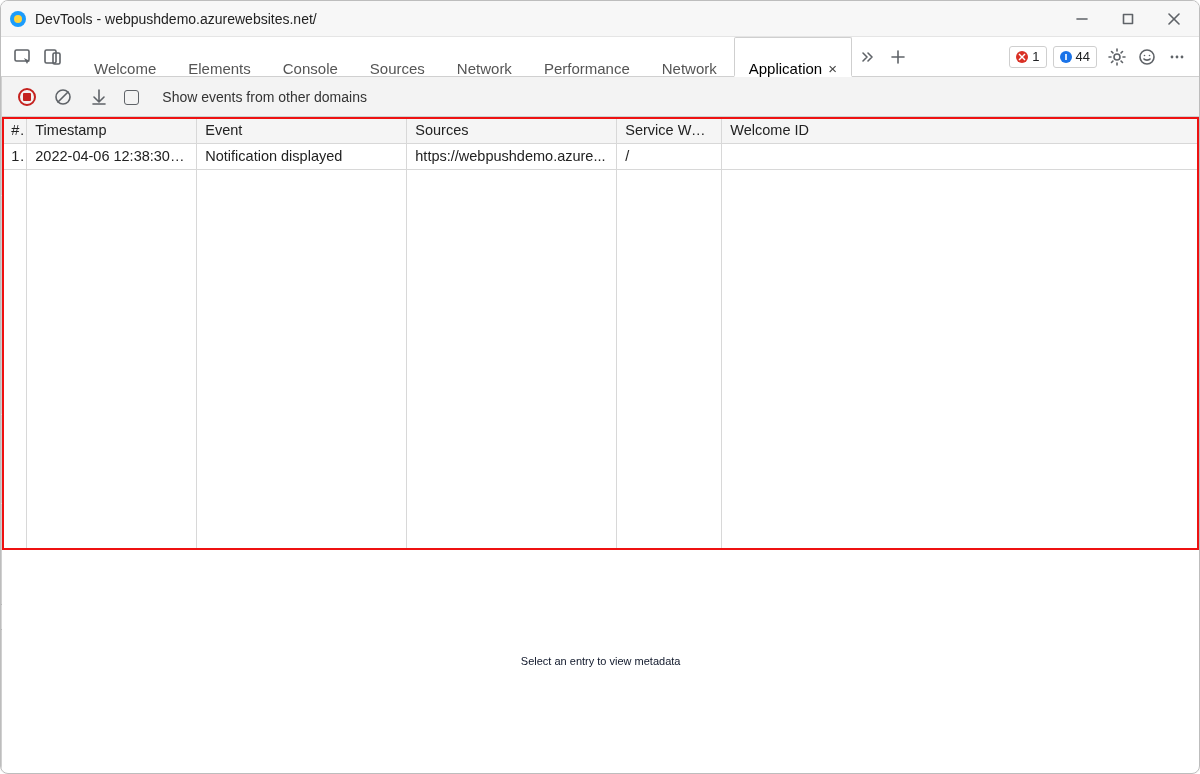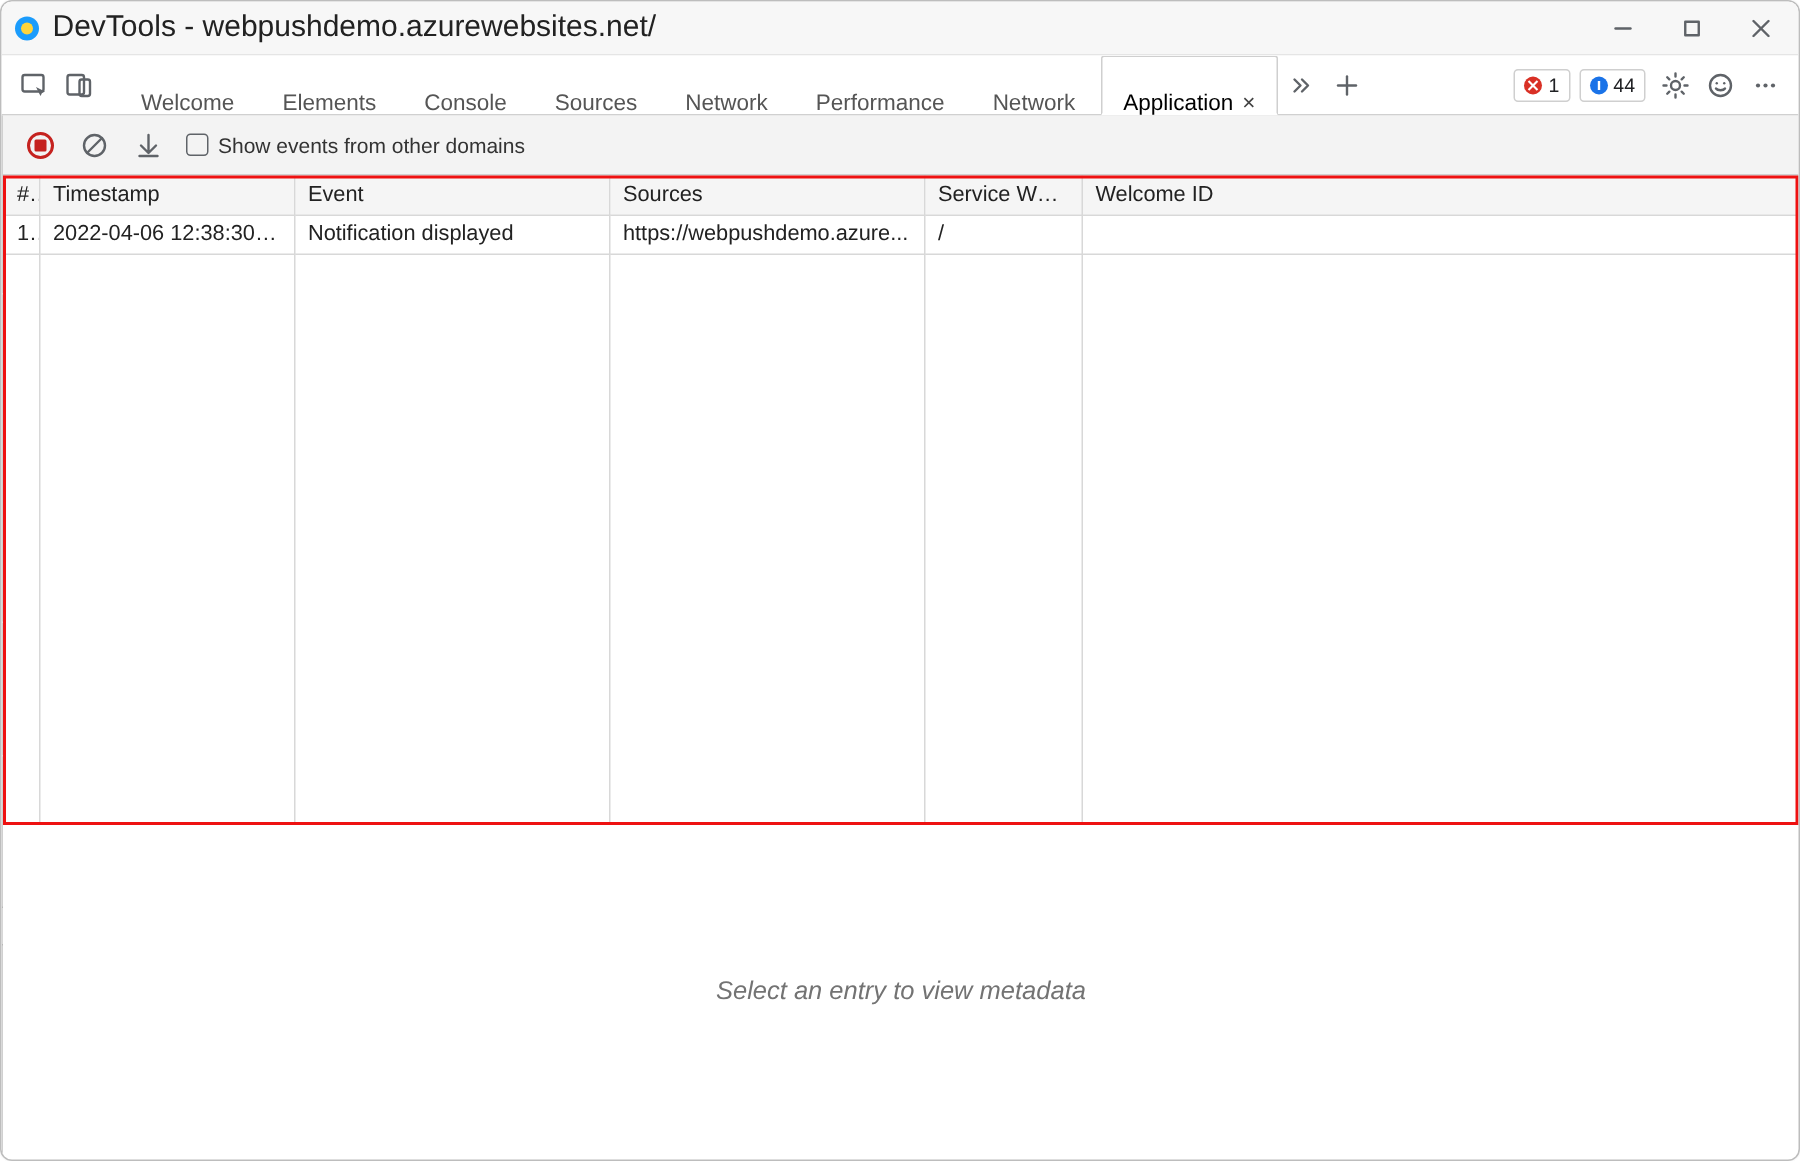--- a/index.html
+++ b/index.html
@@ -26,21 +26,21 @@
     height: 36px;
     display: flex; align-items: center;
     padding: 0 2px 0 8px;
     background: #f7f7f7;
     border-bottom: 1px solid #e5e5e5;
   }
   .titlebar .app-icon {
     width: 18px; height: 18px; margin-right: 8px;
     display: flex; align-items: center; justify-content: center;
   }
-  .titlebar .title { flex: 1 1 auto; font-size: 20px; color: #222; }
+  .titlebar .title { flex: 1 1 auto; font-size: 14px; color: #222; }
   .winbtn {
     width: 46px; height: 30px;
     display: flex; align-items: center; justify-content: center;
     color: #333;
   }
   .winbtn svg { stroke: #333; }
   
   .tabbar {
     height: 40px;
     display: flex; align-items: center;
@@ -136,21 +136,21 @@
   }
   .stop-outer {
     width:18px; height:18px; border:2px solid #c5221f; border-radius:50%;
     display:flex; align-items:center; justify-content:center;
   }
   .stop-inner { width:8px; height:8px; background:#c5221f; border-radius:1px; }
   .chk {
     width:15px; height:15px; border:1.5px solid #5f6368; border-radius:3px;
     display:inline-block; margin-right:6px;
   }
-  .chk-label { display:flex; align-items:flex-start; color:#333; }
+  .chk-label { display:flex; align-items:flex-end; color:#333;gap:17px; }
   
   .highlight-area {
     position: relative;
     flex: 0 0 auto;
   }
   .highlight-border {
     position: absolute; inset: 0;
     border: 2px solid #e11;
     pointer-events: none;
     z-index: 5;
@@ -174,21 +174,21 @@
   .grid-body {
     height: 380px;
     position: relative;
     border-bottom: 1px solid #d8d8d8;
   }
   .vlines { position:absolute; top:0; bottom:0; width:0; border-left:1px solid #d8d8d8; }
   
   .metadata {
     flex: 1 1 auto;
     display:flex; align-items:center; justify-content:center;
-    color:#737373; font-size:17px;font-style:italic;
+    color:#0f172a; font-size:11px;
   }
   
   .stroke { stroke:#5f6368; stroke-width:1.6; fill:none; stroke-linecap:round; stroke-linejoin:round; }
 </style>
 </head>
 <body>
 
 <div class="window">
 
   <div class="titlebar">

